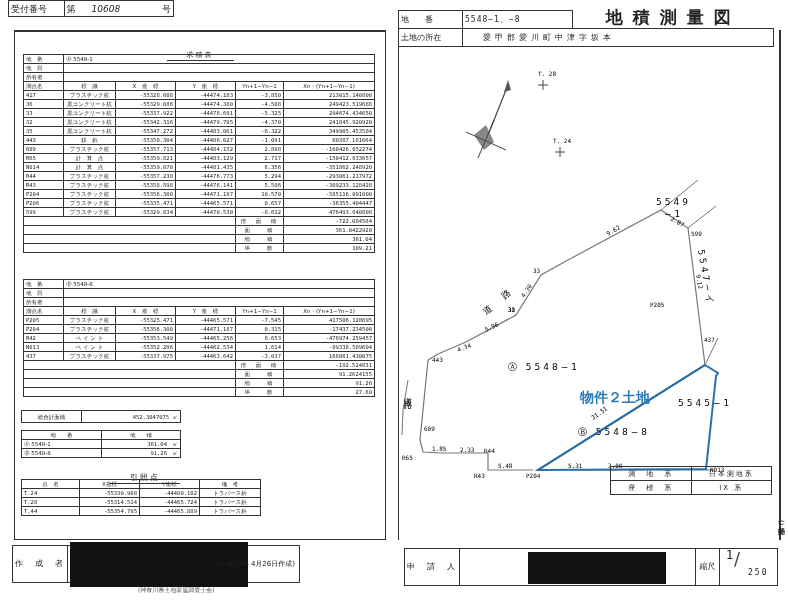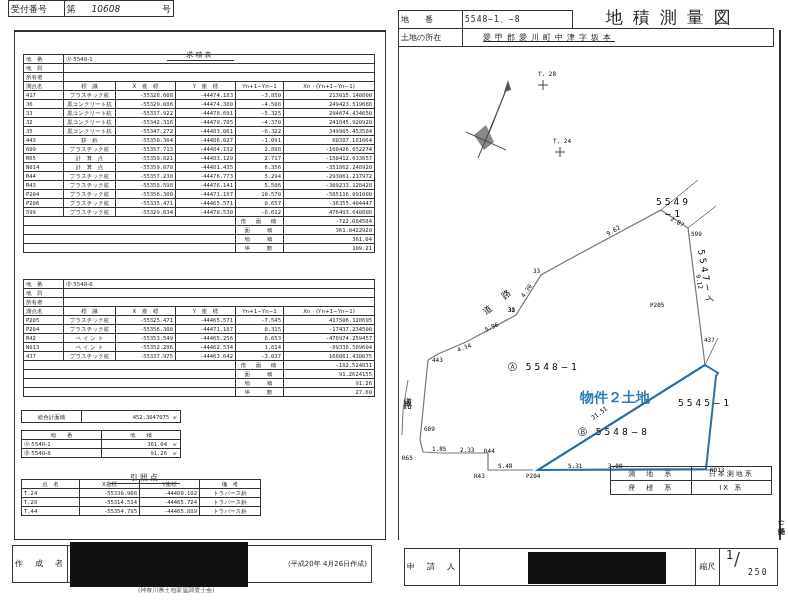--- a/index.html
+++ b/index.html
@@ -10,21 +10,21 @@
   td { border: 1px solid #333; font-size: 5.5px; padding: 0 2px; height: 9px; line-height: 8px; white-space: nowrap; }
   .num { text-align: right; font-family: "DejaVu Sans Mono", monospace; }
   .mono { font-family: "DejaVu Sans Mono", monospace; }
   .ctr { text-align: center; }
   
   #receipt td { font-size: 9px; height: 16px; line-height: 14px; border: 1.5px solid #333; }
   #left-frame { left: 14px; top: 30px; width: 372px; height: 510px; border: 1.5px solid #333; border-top: 2px solid #333; }
   #right-frame { left: 398px; top: 30px; width: 383px; height: 510px; border-left: 1.5px solid #333; border-right: 2px solid #333; }
   .sec-title { font-size: 7px; text-align: center; letter-spacing: 2px; border-bottom: 1px solid #333; display: inline-block; padding: 0 20px; }
   #header-box td { font-size: 8px; height: 18px; border: 1.5px solid #333; }
-  #big-title { font-size: 17px; letter-spacing: 10px; font-weight: normal; margin-top: 25px; }
+  #big-title { font-size: 17px; letter-spacing: 10px; font-weight: bold; margin-top: 25px; }
   .map-label { font-size: 6px; font-family: "DejaVu Sans Mono", monospace; color: #333; }
   .map-lg { font-size: 9px; letter-spacing: 3px; color: #333; }
   #info-box td { font-size: 7px; height: 14px; border: 1px solid #333; text-align: center; letter-spacing: 2px; }
   .redact { background: #111; }
   #bottom-left td, #bottom-right td { border: 1.5px solid #333; font-size: 8px; }
 </style>
 </head>
 <body>
 
 <table id="receipt" class="abs" style="left:8px; top:0px; width:166px;">
@@ -351,21 +351,21 @@
         <tr>
           <td class="mono">T.44</td>
           <td class="num">-55354.795</td>
           <td class="num">-44465.889</td>
           <td class="ctr">トラバース鋲</td>
         </tr>
       </tbody>
   </table>
 </div>
 
-<table id="bottom-left" class="abs" style="left:12px; top:545px; width:360px; height:38px;">
+<table id="bottom-left" class="abs" style="left:12px; top:545px; width:288px; height:38px;">
   <tbody>
       <tr>
     <td class="ctr" style="width:50px; letter-spacing:2px;">作　成　者</td>
     <td style="position:relative;">
       <div class="abs redact" style="left:2px; top:-4px; width:178px; height:45px;"></div>
       <span class="abs" style="right:4px; bottom:14px; font-size:7px;">(平成20年 4月26日作成)</span>
     </td>
   </tr>
 </tbody>
   </table>
@@ -375,21 +375,21 @@
 
 <table id="header-box" class="abs" style="left:398px; top:10px; width:376px;">
   <tbody>
       <tr>
     <td style="width:64px;">地　　番</td>
     <td class="mono" style="width:110px; letter-spacing:1px;">5548−1、−8</td>
     <td class="ctr" style="border-top:none;border-right:none;border-bottom:none;"><span id="big-title">地積測量図</span></td>
   </tr>
   <tr>
     <td>土地の所在</td>
-    <td colspan="2" style="letter-spacing:4px; padding-left:20px;text-decoration:underline;">愛甲郡愛川町中津字坂本</td>
+    <td colspan="2" style="letter-spacing:4px; padding-left:20px;">愛甲郡愛川町中津字坂本</td>
   </tr>
 </tbody>
   </table>
 
 <svg class="abs" style="left:398px; top:60px;" width="383" height="420" viewBox="0 0 383 420">
 
   <g transform="translate(88,20)">
     <line x1="0" y1="60" x2="22" y2="5" stroke="#444" stroke-width="1.2"></line>
     <polygon points="22,0 18,12 25,10" fill="#555"></polygon>
     <polygon points="-12,55 0,45 8,62 -2,70" fill="#888"></polygon>

